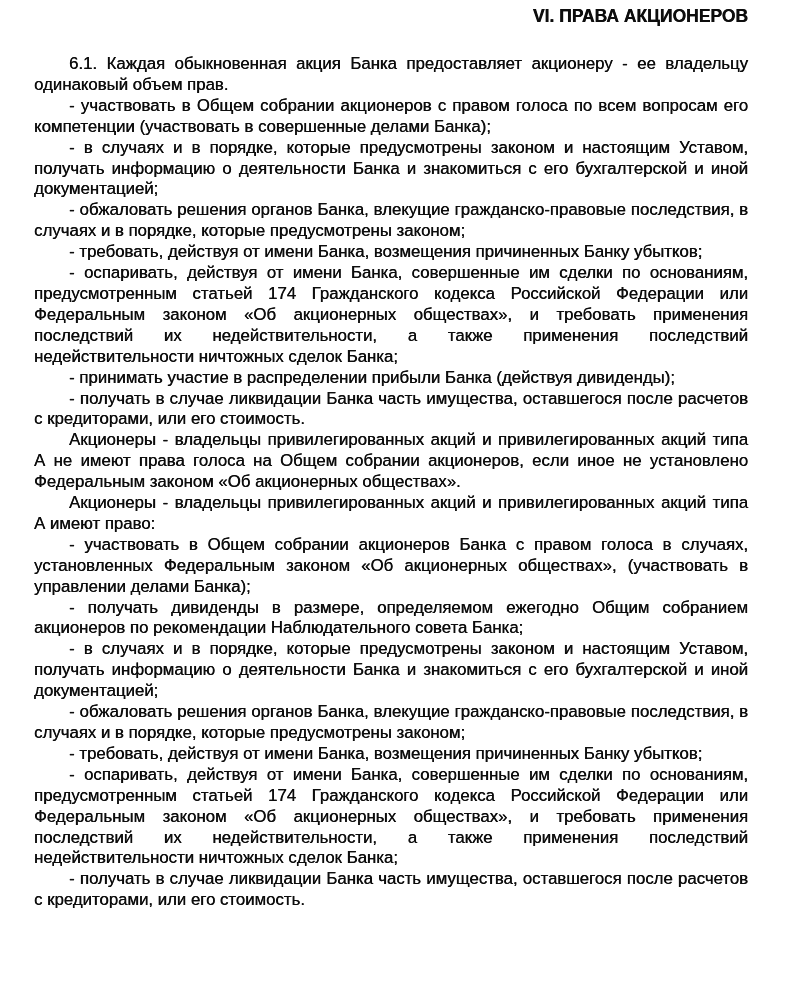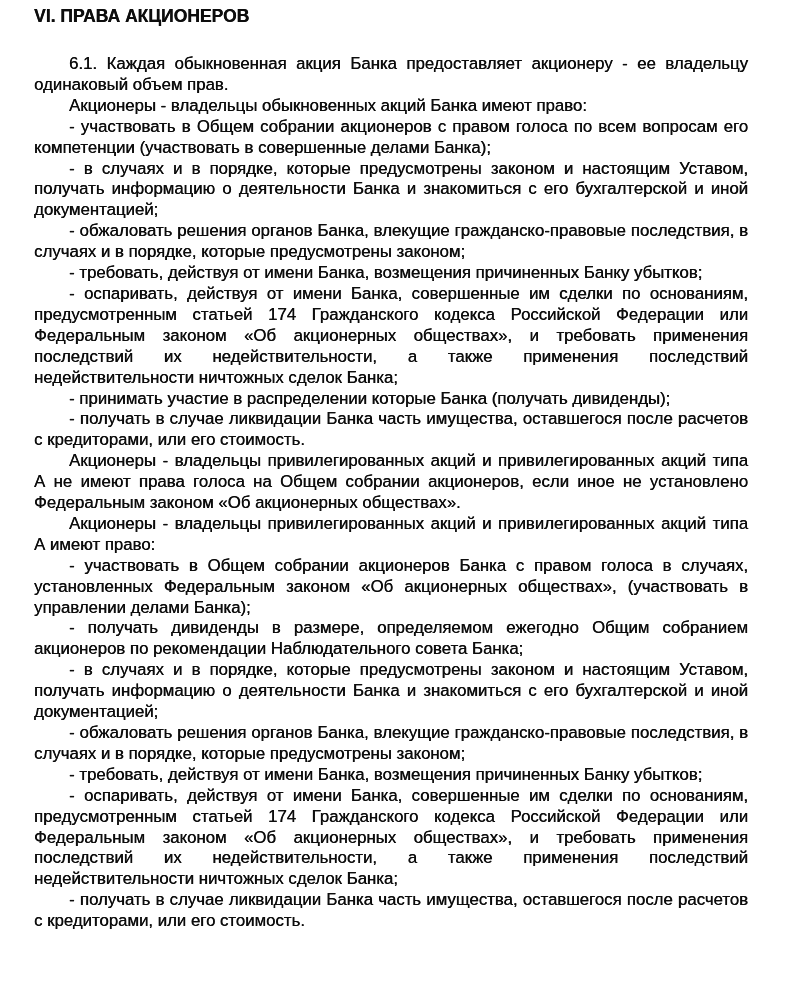--- a/index.html
+++ b/index.html
@@ -18,45 +18,44 @@
     font-size: 16.8px;
     line-height: 20.9px;
     padding: 6px 49px 0 34px;
     overflow: hidden;
     text-align: justify;
     
     text-shadow: 0.35px 0 0 currentColor;
   }
   .title {
     margin: 0 0 27px 0;
-    text-align: left;
+    text-align: right;
     font-size: 17.5px;
     font-weight: bold;
     line-height: 21px;
     text-indent: 0;
   }
   .page p {
     margin: 0;
     text-indent: 35px;
   }
 </style>
 </head>
 <body>
 
 <div class="page">
   <h1 class="title">VI. ПРАВА АКЦИОНЕРОВ</h1>
 
   <p>6.1. Каждая обыкновенная акция Банка предоставляет акционеру - ее владельцу одинаковый объем прав.</p>
-  <p>Акционеры - владельцы обыкновенных акций Банка имеют право:</p>
   <p>- участвовать в Общем собрании акционеров с правом голоса по всем вопросам его компетенции (участвовать в совершенные делами Банка);</p>
   <p>- в случаях и в порядке, которые предусмотрены законом и настоящим Уставом, получать информацию о деятельности Банка и знакомиться с его бухгалтерской и иной документацией;</p>
   <p>- обжаловать решения органов Банка, влекущие гражданско-правовые последствия, в случаях и в порядке, которые предусмотрены законом;</p>
   <p>- требовать, действуя от имени Банка, возмещения причиненных Банку убытков;</p>
   <p>- оспаривать, действуя от имени Банка, совершенные им сделки по основаниям, предусмотренным статьей 174 Гражданского кодекса Российской Федерации или Федеральным законом «Об акционерных обществах», и требовать применения последствий их недействительности, а также применения последствий недействительности ничтожных сделок Банка;</p>
-  <p>- принимать участие в распределении которые Банка (получать дивиденды);</p>
+  <p>- принимать участие в распределении прибыли Банка (действуя дивиденды);</p>
   <p>- получать в случае ликвидации Банка часть имущества, оставшегося после расчетов с кредиторами, или его стоимость.</p>
   <p>Акционеры - владельцы привилегированных акций и привилегированных акций типа А не имеют права голоса на Общем собрании акционеров, если иное не установлено Федеральным законом «Об акционерных обществах».</p>
   <p>Акционеры - владельцы привилегированных акций и привилегированных акций типа А имеют право:</p>
   <p>- участвовать в Общем собрании акционеров Банка с правом голоса в случаях, установленных Федеральным законом «Об акционерных обществах», (участвовать в управлении делами Банка);</p>
   <p>- получать дивиденды в размере, определяемом ежегодно Общим собранием акционеров по рекомендации Наблюдательного совета Банка;</p>
   <p>- в случаях и в порядке, которые предусмотрены законом и настоящим Уставом, получать информацию о деятельности Банка и знакомиться с его бухгалтерской и иной документацией;</p>
   <p>- обжаловать решения органов Банка, влекущие гражданско-правовые последствия, в случаях и в порядке, которые предусмотрены законом;</p>
   <p>- требовать, действуя от имени Банка, возмещения причиненных Банку убытков;</p>
   <p>- оспаривать, действуя от имени Банка, совершенные им сделки по основаниям, предусмотренным статьей 174 Гражданского кодекса Российской Федерации или Федеральным законом «Об акционерных обществах», и требовать применения последствий их недействительности, а также применения последствий недействительности ничтожных сделок Банка;</p>
   <p>- получать в случае ликвидации Банка часть имущества, оставшегося после расчетов с кредиторами, или его стоимость.</p>

